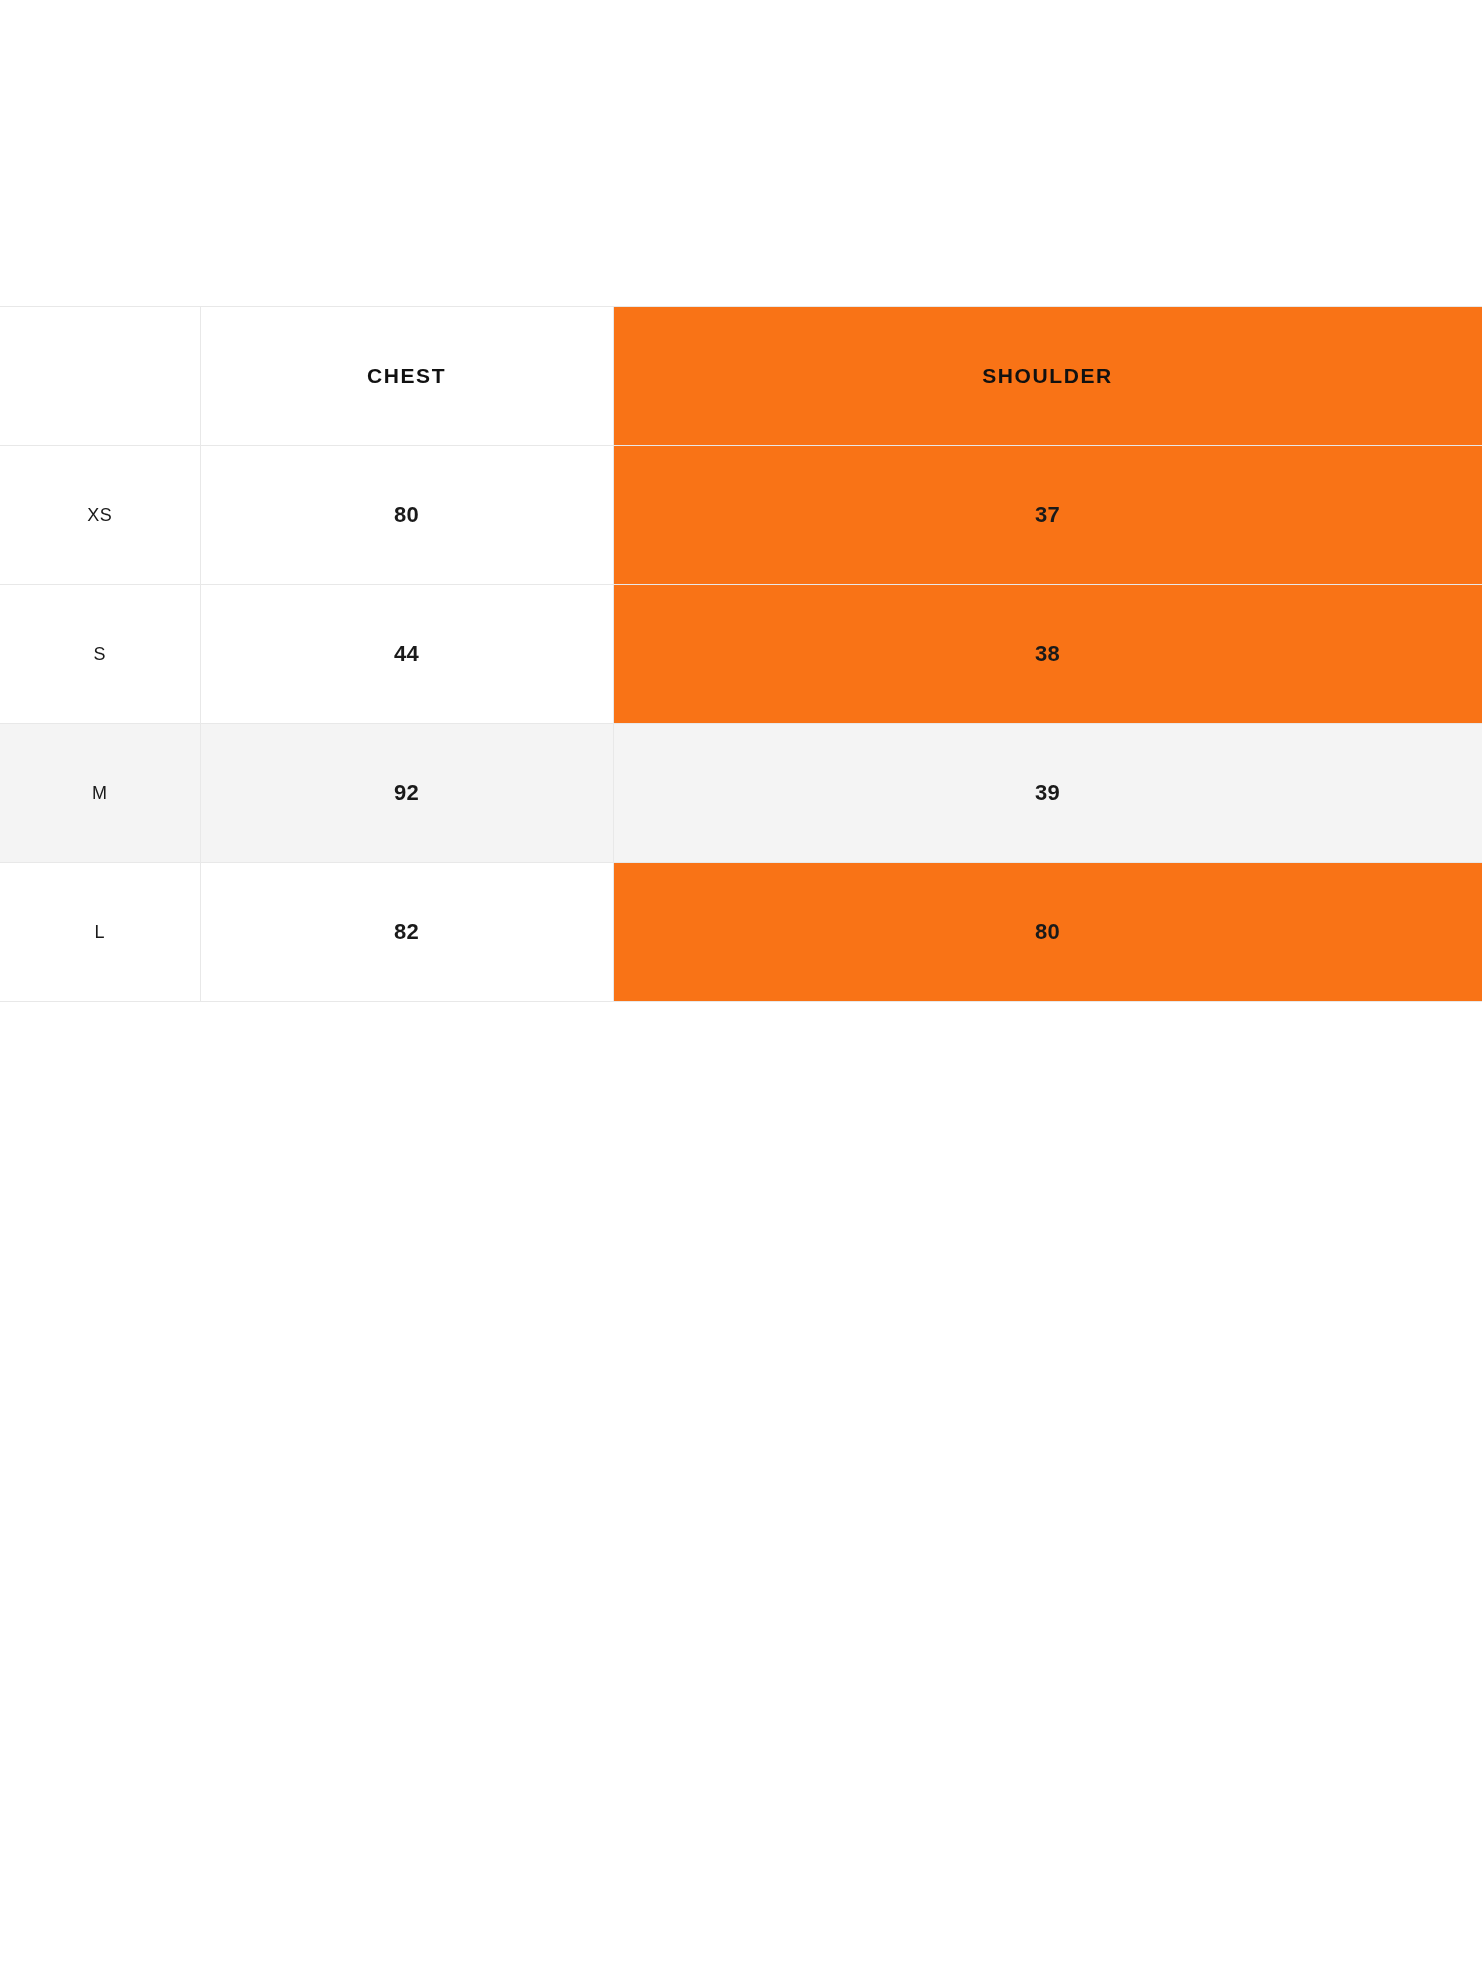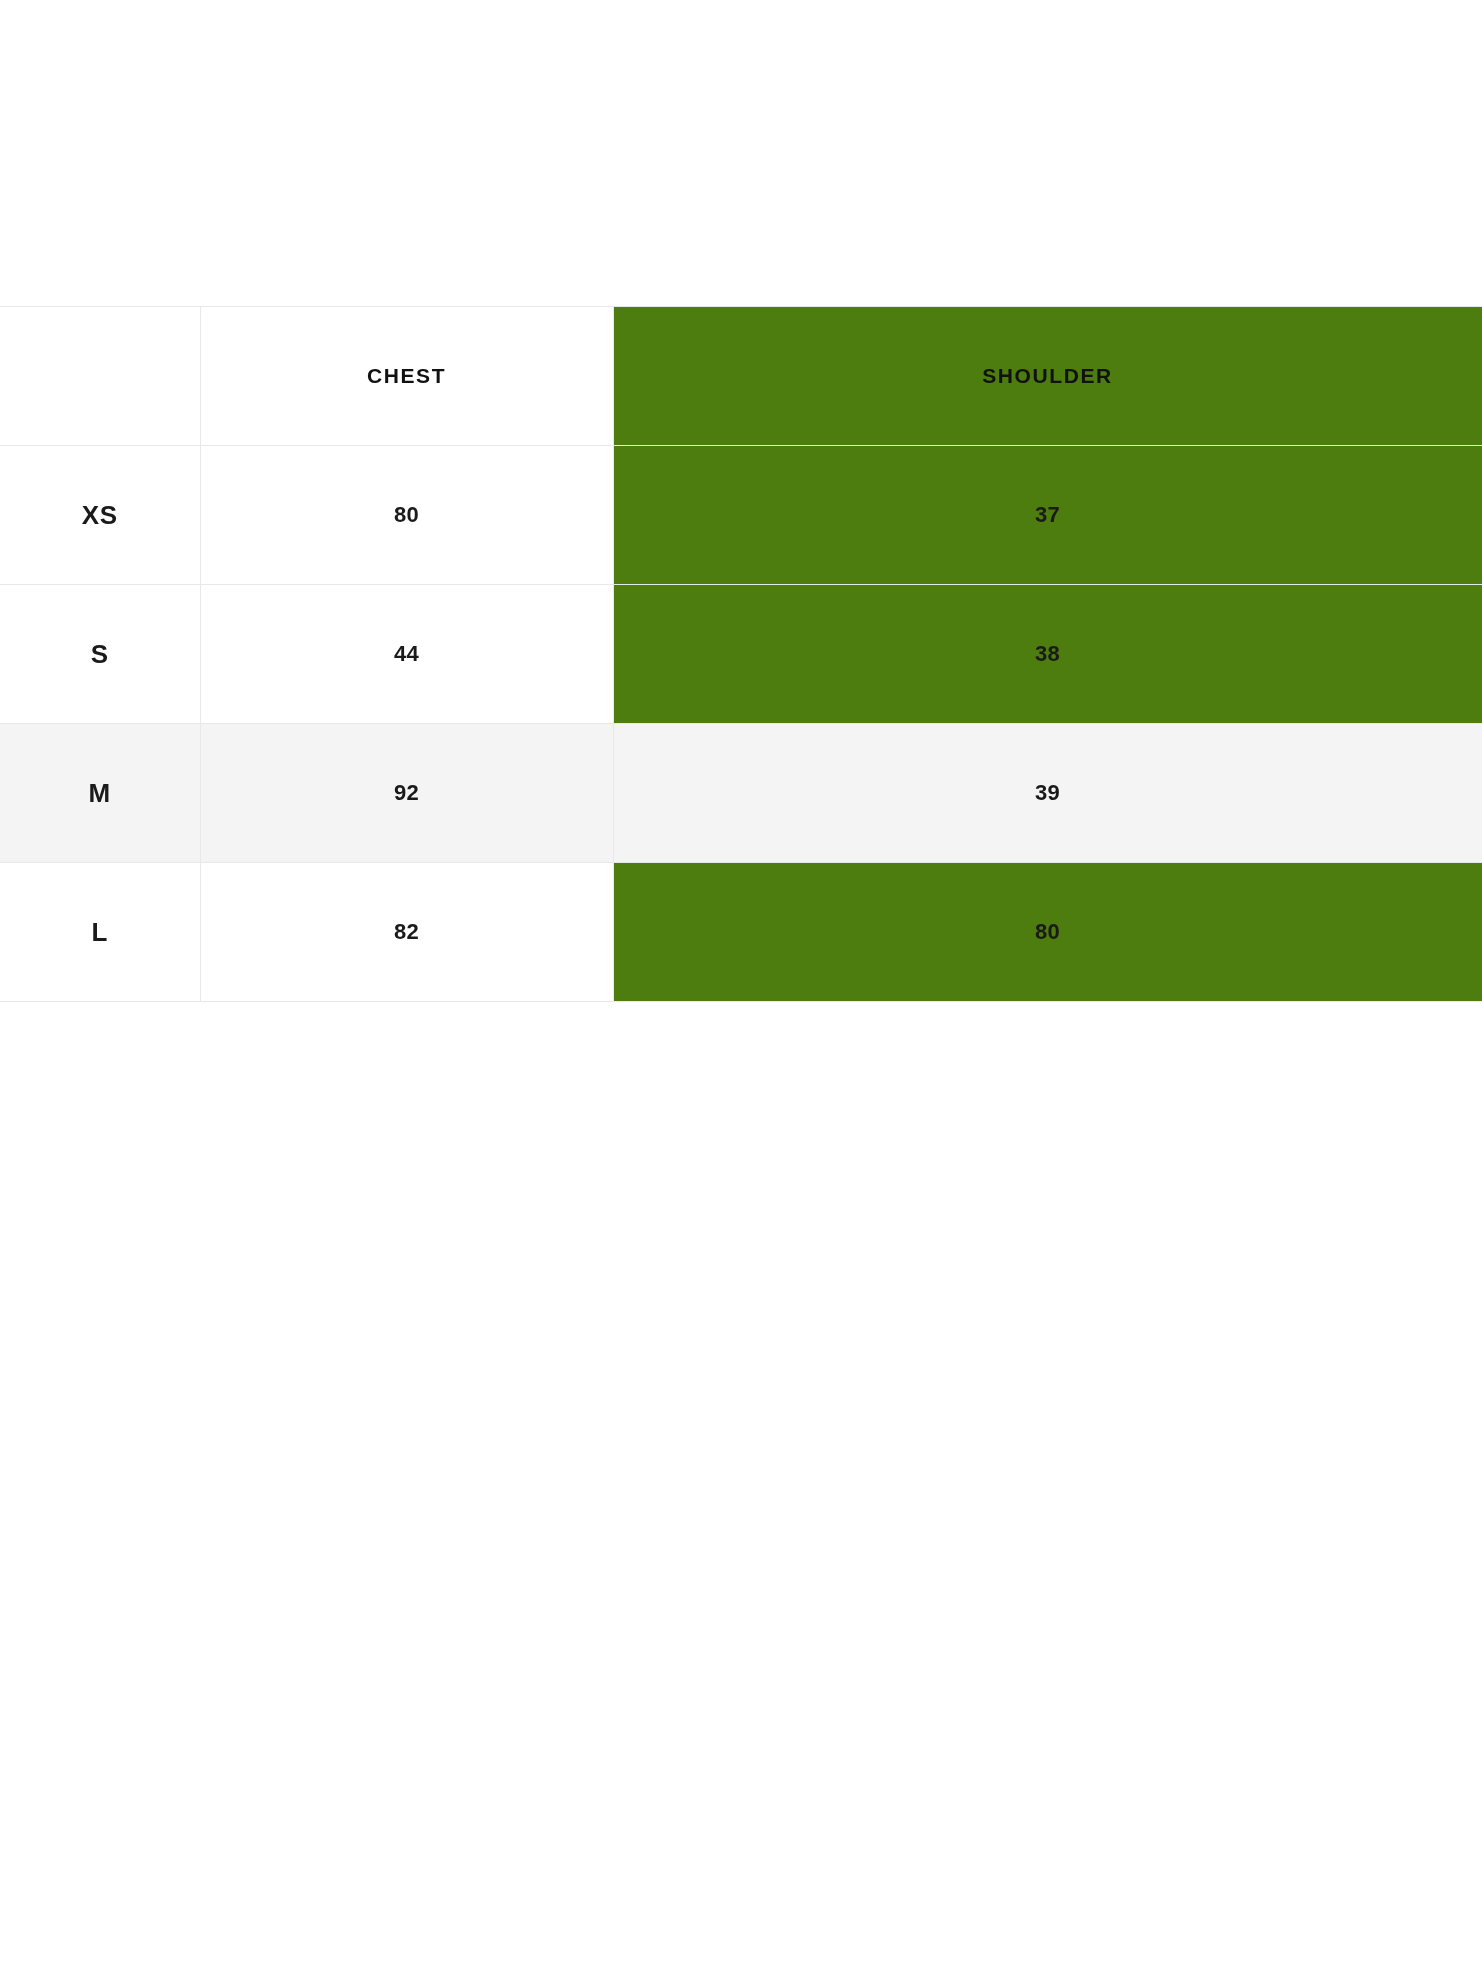--- a/index.html
+++ b/index.html
@@ -58,28 +58,28 @@
 
   table.size-table thead th {
     font-weight: 700;
     font-size: 21px;
     letter-spacing: 1.6px;
     color: #111111;
   }
 
   
   table.size-table td.size-cell {
-    font-weight: 700;
-    font-size: 26px;
+    font-weight: 400;
+    font-size: 18px;
     letter-spacing: 0.6px;
   }
 
   
   .shaded-col {
-    background: #4d7c0f;
+    background: #f97316;
   }
 
   
   tr.row-shaded td {
     background: #f4f4f4;
   }
 
   
   thead th.blank-head {
     background: #ffffff;

